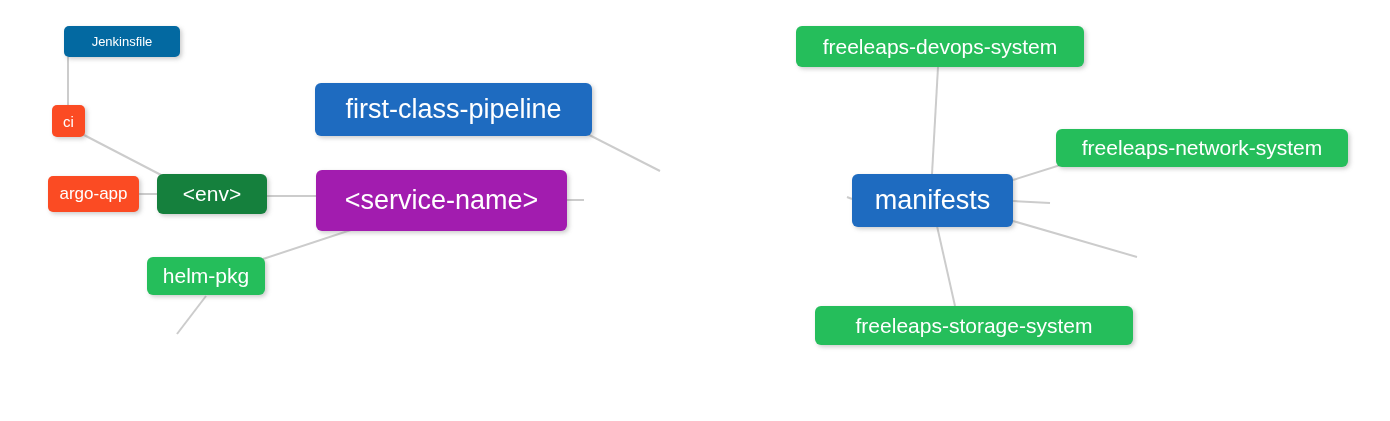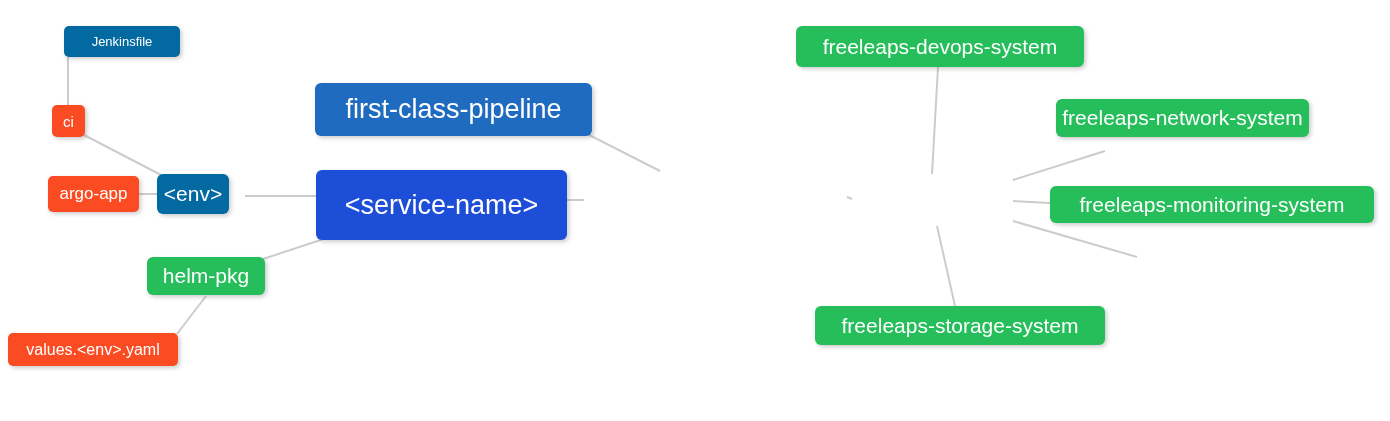--- a/index.html
+++ b/index.html
@@ -48,34 +48,33 @@
     <line x1="1013" y1="221" x2="1137" y2="257"></line>
     <line x1="937" y1="226" x2="955" y2="306"></line>
   </svg>
 
   <div class="node role-leaf-orange" style="left: 20px; top: 26px; width: 116px; height: 31px; background-color: #0369a1; margin-left: 44px;">Jenkinsfile</div>
 
   <div class="node role-leaf-red" style="left: 52px; top: 105px; width: 33px; height: 32px; font-size: 15px; background-color: rgb(251, 75, 35); text-align: right;">ci</div>
 
   <div class="node role-leaf-red" style="left: 48px; top: 176px; width: 91px; height: 36px; font-size: 17px; background-color: rgb(251, 75, 35);">argo-app</div>
 
-  <div class="node role-leaf-green" style="left: 157px; top: 174px; width: 72px; height: 40px; background-color: #0369a1;">&lt;env&gt;</div>
+  <div class="node role-leaf-green" style="left: 157px; top: 174px; width: 110px; height: 40px; background-color: #15803d;">&lt;env&gt;</div>
 
   <div class="node role-leaf-green" style="left: 147px; top: 257px; width: 118px; height: 38px; background-color: rgb(37, 190, 91);">helm-pkg</div>
 
-  <div class="node role-leaf-red" style="left: 8px; top: 333px; width: 170px; height: 33px; background-color: rgb(251, 75, 35);">values.&lt;env&gt;.yaml</div>
 
   <div class="node role-branch" style="left: 315px; top: 35px; width: 277px; height: 53px; background-color: rgb(30, 107, 192); margin-top: 48px;">first-class-pipeline</div>
 
-  <div class="node role-branch" style="left: 316px; top: 170px; width: 251px; height: 70px; background-color: #1d4ed8;">&lt;service-name&gt;</div>
+  <div class="node role-branch" style="left: 316px; top: 170px; width: 251px; height: 61px; background-color: #a21caf;">&lt;service-name&gt;</div>
+
+
+  <div class="node role-branch" style="left: 852px; top: 174px; width: 161px; height: 53px; background-color: rgb(30, 107, 192);">manifests</div>
+
+  <div class="node role-leaf-green" style="left: 796px; top: 26px; width: 288px; height: 41px; background-color: rgb(37, 190, 91);">freeleaps-devops-system</div>
+
+  <div class="node role-leaf-green" style="left: 1056px; top: 129px; width: 292px; height: 38px; background-color: rgb(37, 190, 91);">freeleaps-network-system</div>
 
 
 
-  <div class="node role-leaf-green" style="left: 796px; top: 26px; width: 288px; height: 41px; background-color: rgb(37, 190, 91);">freeleaps-devops-system</div>
-
-  <div class="node role-leaf-green" style="left: 1056px; top: 99px; width: 253px; height: 38px; background-color: rgb(37, 190, 91);">freeleaps-network-system</div>
-
-  <div class="node role-leaf-green" style="left: 1050px; top: 186px; width: 324px; height: 37px; background-color: rgb(37, 190, 91);">freeleaps-monitoring-system</div>
-
-
-  <div class="node role-leaf-green" style="left: 815px; top: 306px; width: 290px; height: 39px; background-color: rgb(37, 190, 91);">freeleaps-storage-system</div>
+  <div class="node role-leaf-green" style="left: 815px; top: 306px; width: 318px; height: 39px; background-color: rgb(37, 190, 91);">freeleaps-storage-system</div>
 
 </div>
 
 </body></html>

